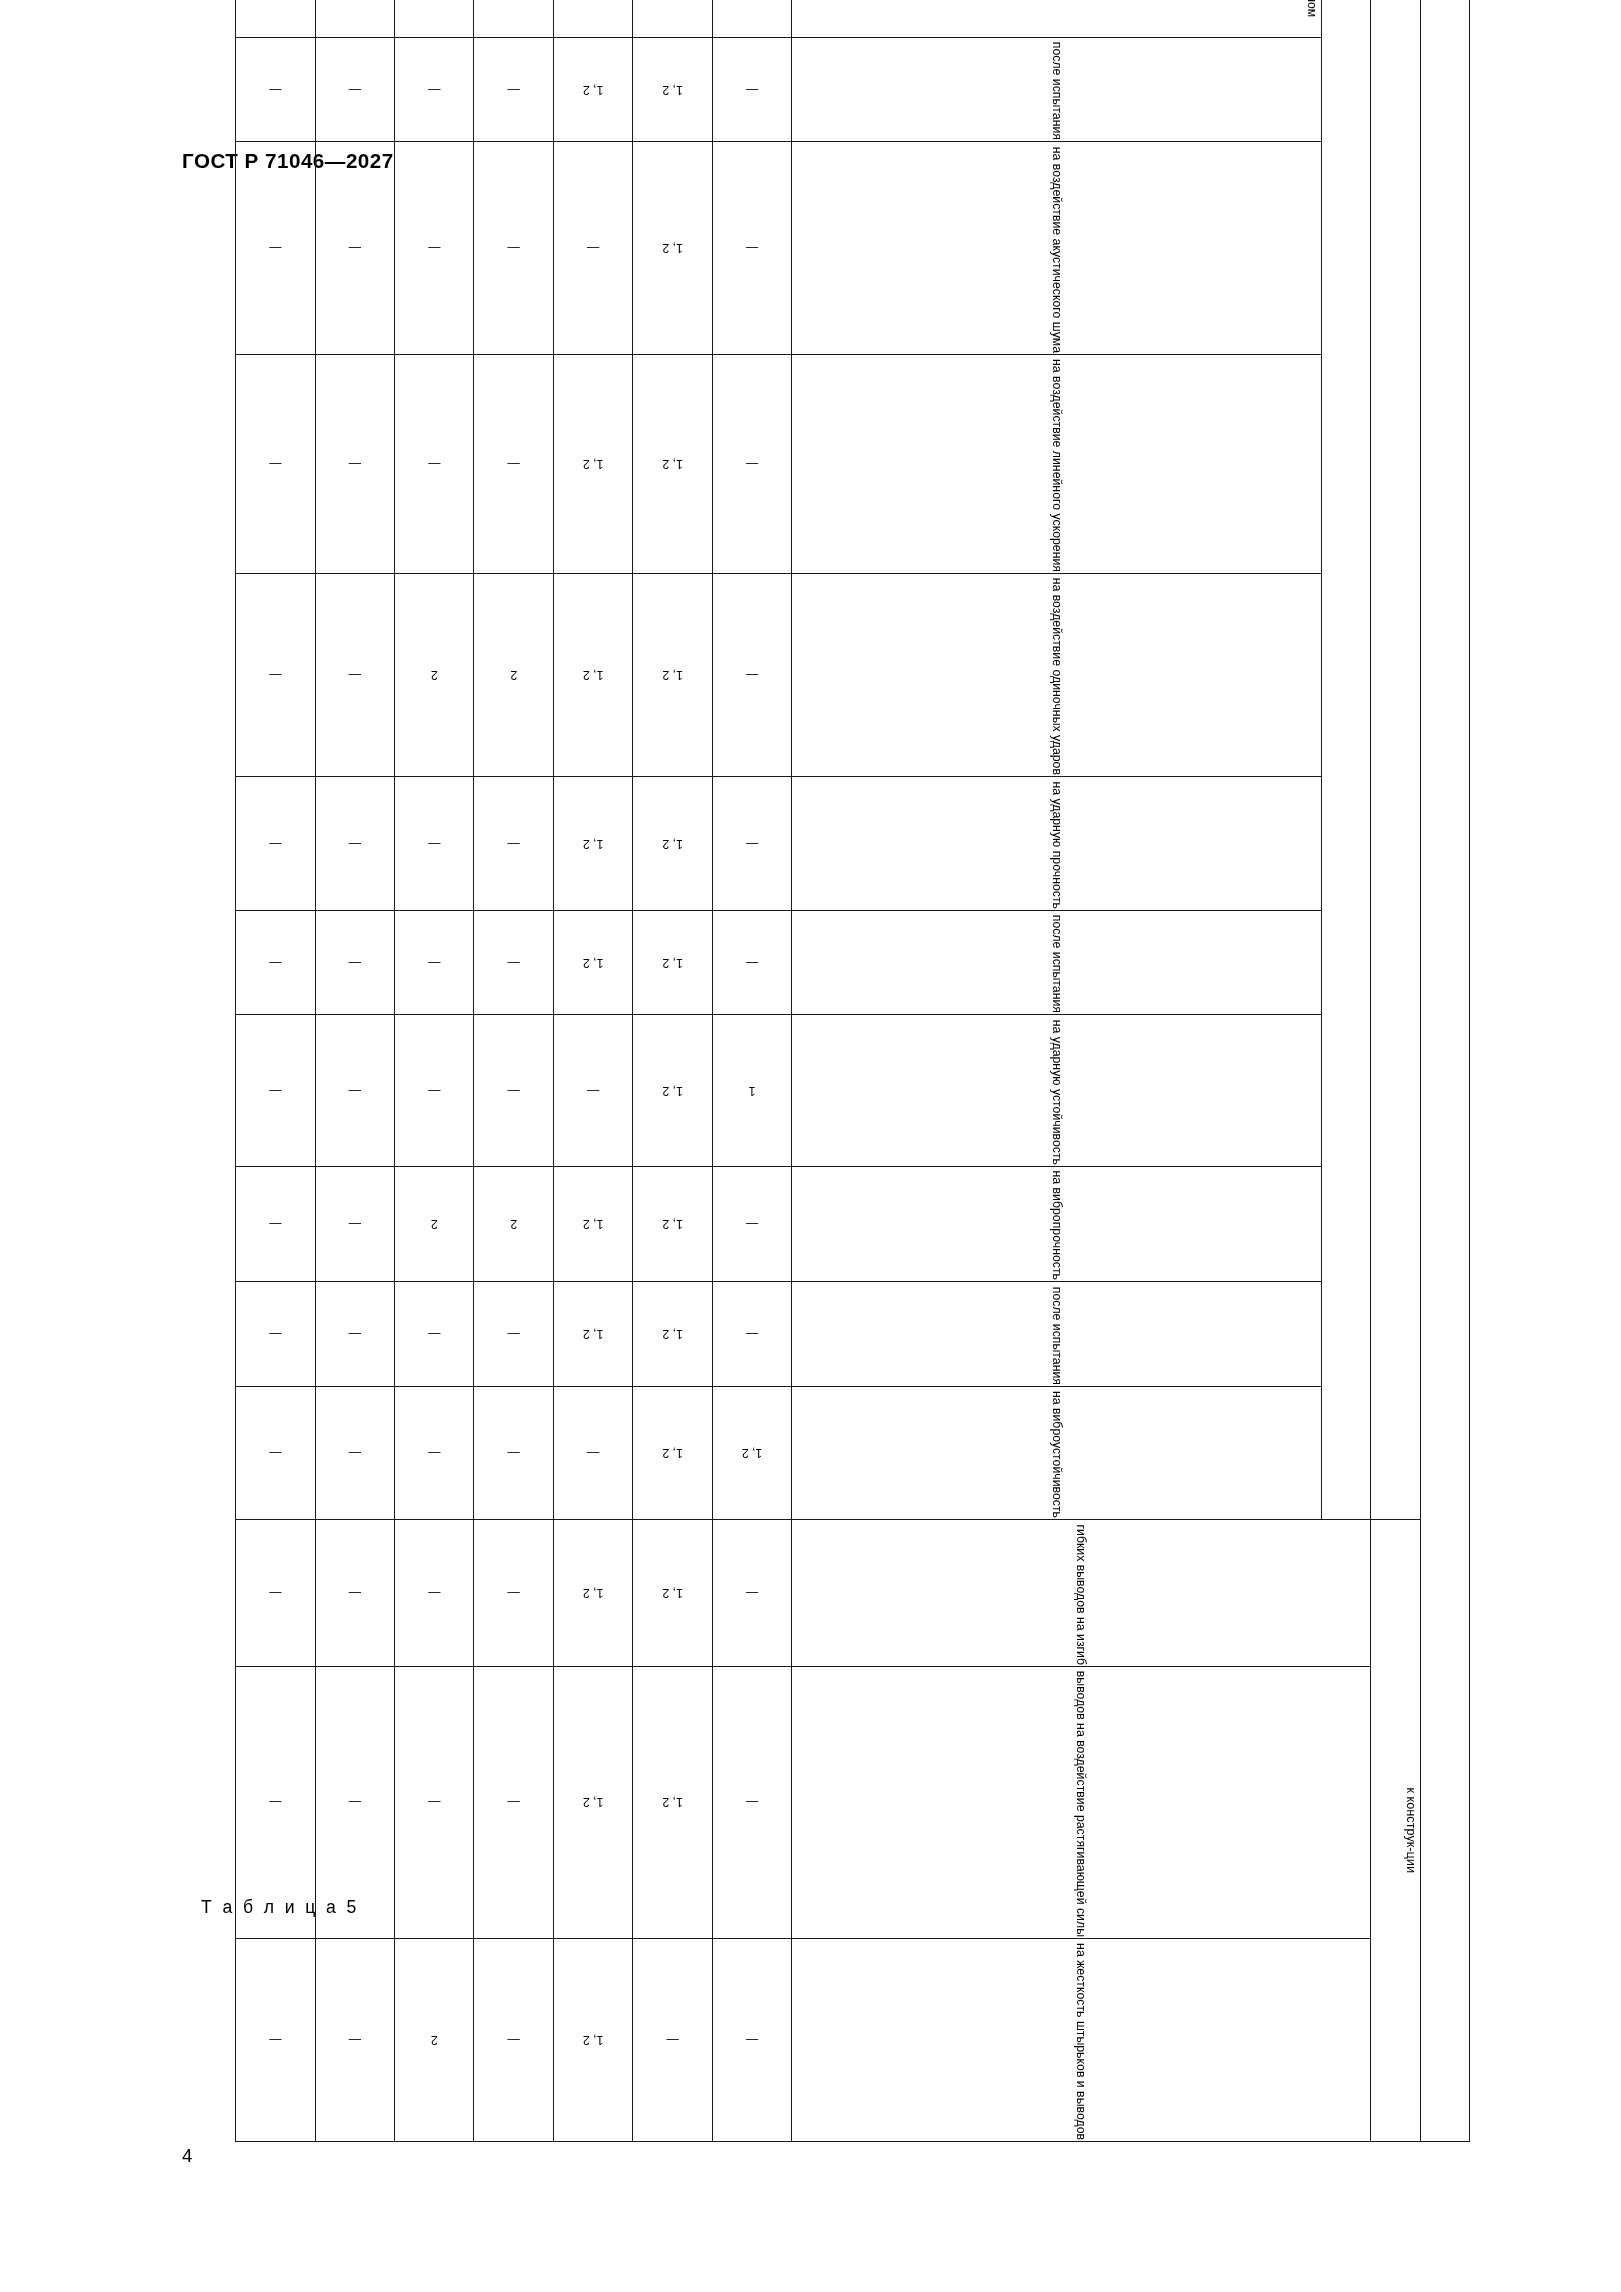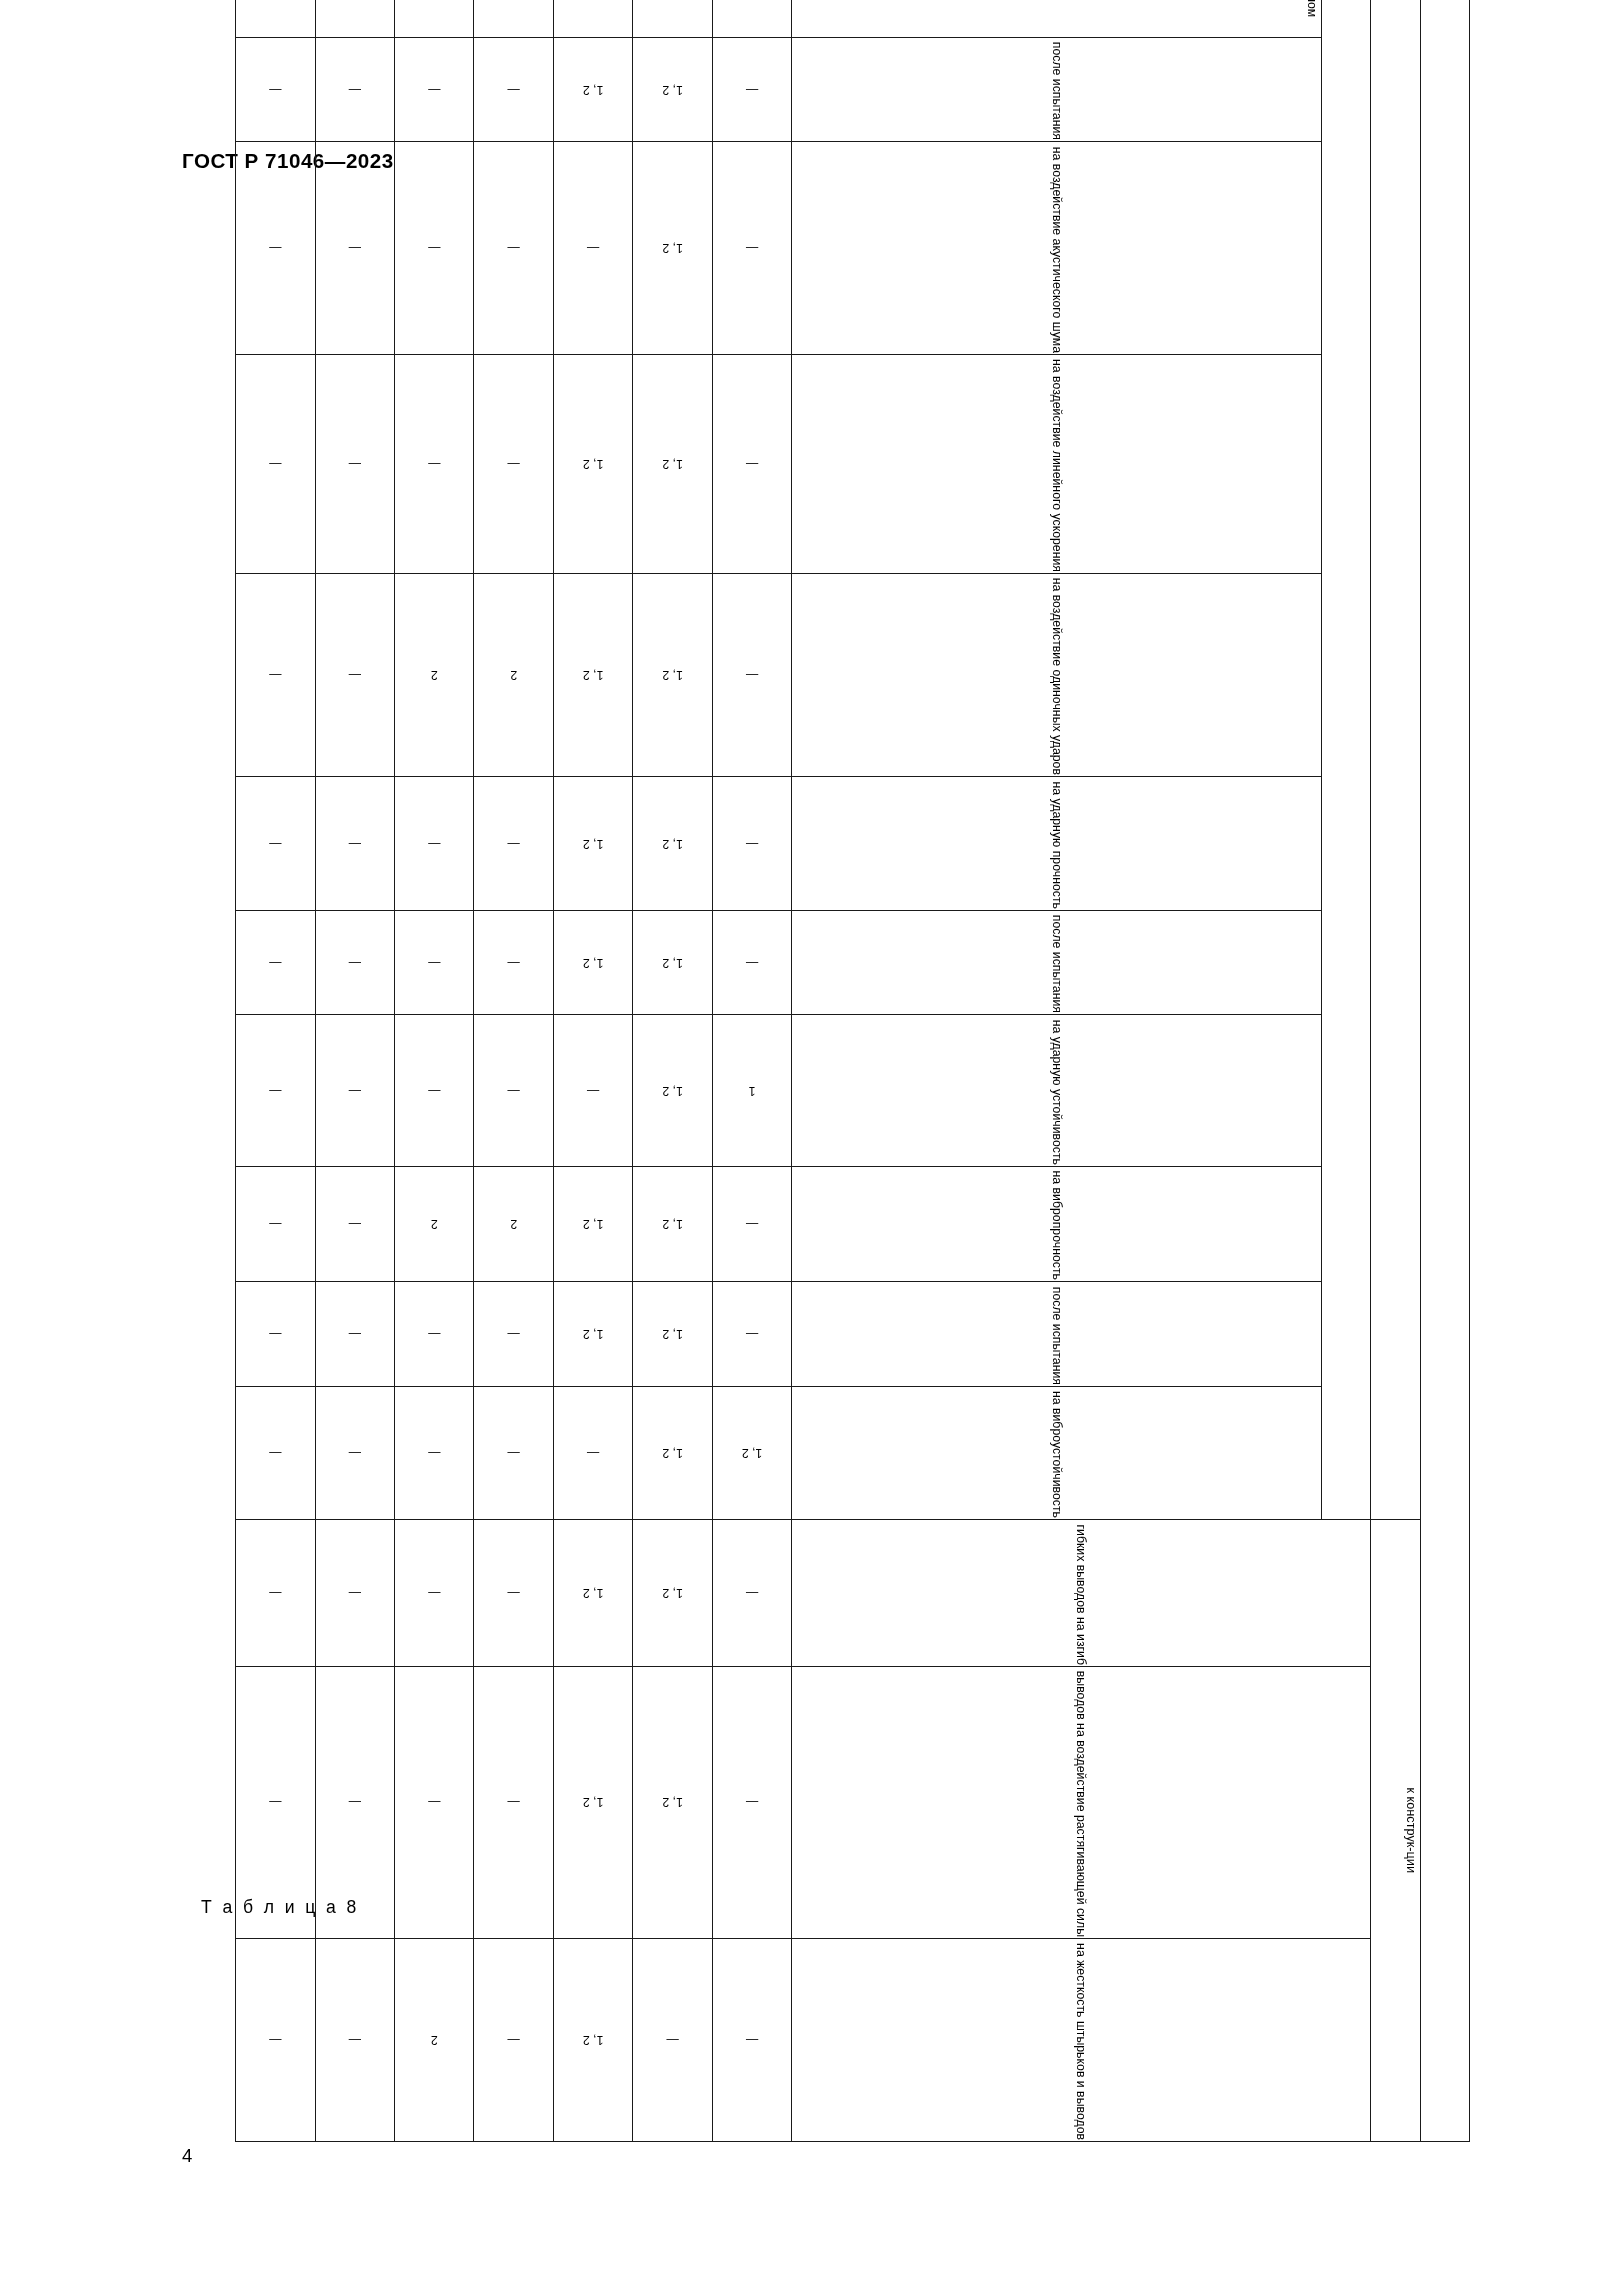--- a/index.html
+++ b/index.html
@@ -102,25 +102,25 @@
   .val {
     font-size: 12.3px;
     white-space: nowrap;
   }
 </style>
 </head>
 <body>
 
 <div class="page">
 
-  <div class="doc-header">ГОСТ Р 71046—2023</div>
+  <div class="doc-header">ГОСТ Р 71046—2027</div>
 
   <div class="page-number">4</div>
 
-  <div class="table-caption">Т а б л и ц а  8</div>
+  <div class="table-caption">Т а б л и ц а  5</div>
 
   <div class="table-wrap">
     <table class="matrix">
       <colgroup>
         <col style="width:33px">
         <col style="width:33px">
         <col style="width:33px">
         <col style="width:353px">
         <col style="width:53px">
         <col style="width:53px">

